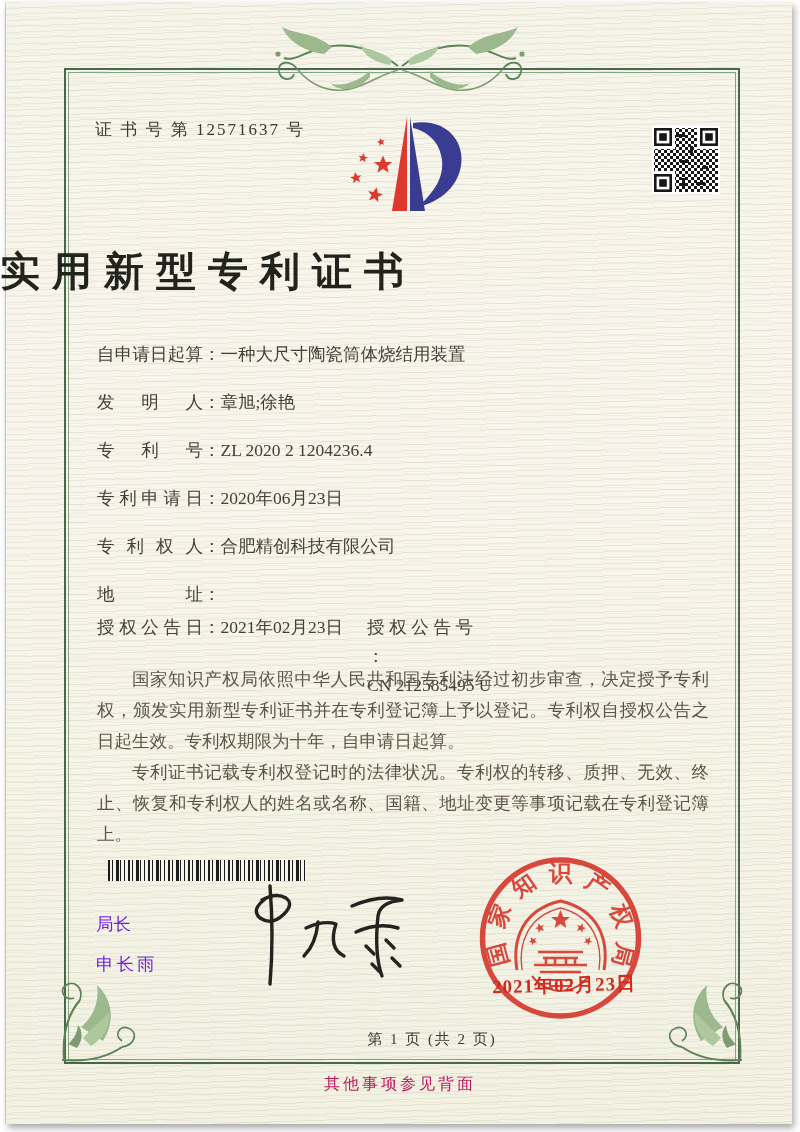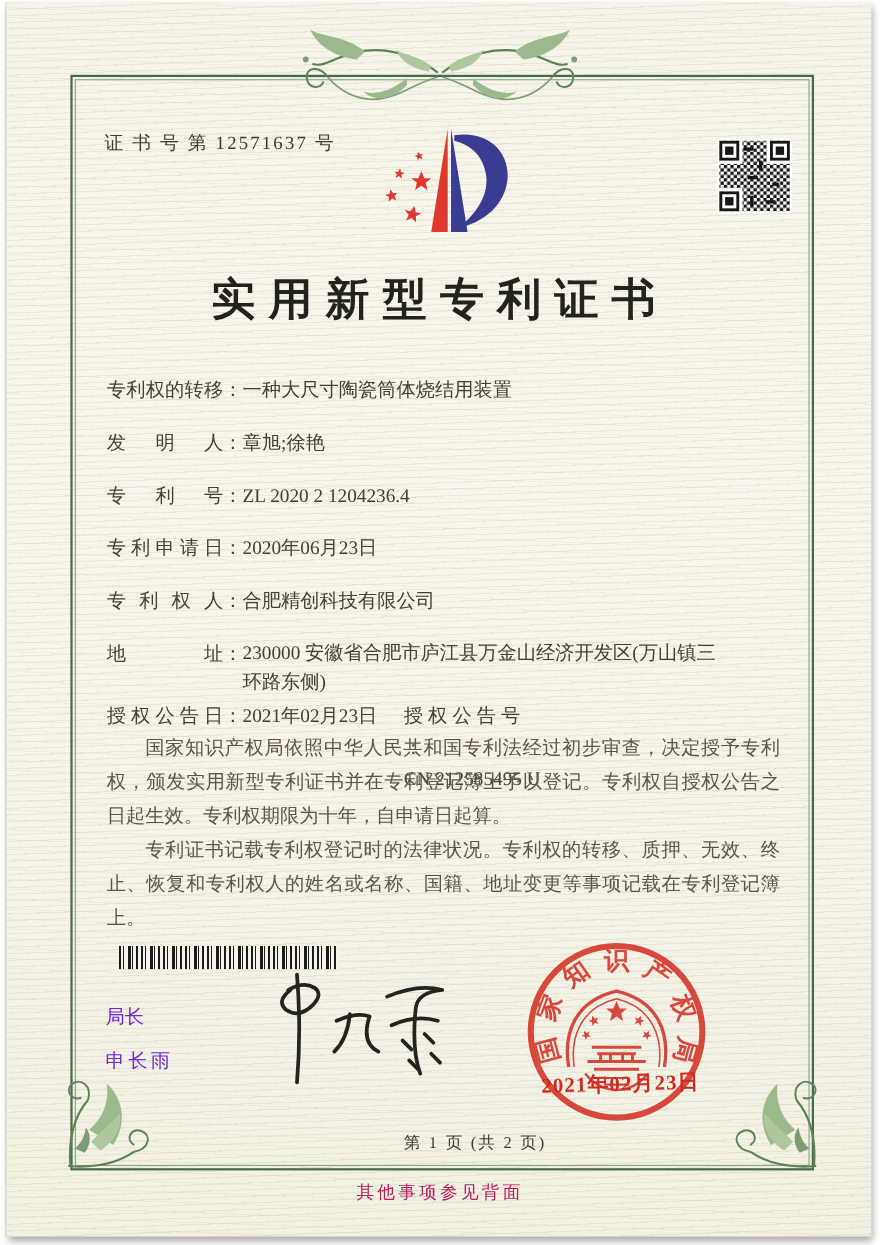--- a/index.html
+++ b/index.html
@@ -29,21 +29,21 @@
   }
 
   .cert-no{
     position:absolute;left:95px;top:118px;
     font-size:17px;color:#3d3b33;letter-spacing:2px;
   }
   .logo{position:absolute;left:330px;top:110px;width:140px;height:108px;}
   .qr{position:absolute;left:652px;top:126px;width:68px;height:68px;}
 
   .title{
-    position:absolute;left:0;top:244px;width:800px;text-align:center;
+    position:absolute;left:0;top:244px;width:800px;text-align:left;
     font-size:40px;font-weight:bold;color:#23231e;letter-spacing:12px;
   }
 
   .fields{position:absolute;left:97px;top:340px;width:620px;font-size:17.5px;color:#434036;}
   .frow{margin-bottom:19px;line-height:29px;display:flex;align-items:flex-start;}
   .flabel{
     display:inline-block;width:106px;flex:none;
     text-align:justify;text-align-last:justify;
   }
   .fcolon{flex:none;}
@@ -170,21 +170,21 @@
       <rect x="2" y="48" width="18" height="18" fill="#171717"></rect>
       <rect x="4.6" y="50.6" width="12.8" height="12.8" fill="#ffffff"></rect>
       <rect x="7.2" y="53.2" width="7.6" height="7.6" fill="#171717"></rect>
     </g>
   </svg>
 
   <div class="title">实用新型专利证书</div>
 
   <div class="fields">
     <div class="frow">
-      <span class="flabel">专利权的转移</span>
+      <span class="flabel">自申请日起算</span>
         <span class="fcolon">：</span>
       <span class="fvalue">一种大尺寸陶瓷筒体烧结用装置</span>
     </div>
     <div class="frow">
       <span class="flabel">发明人</span>
         <span class="fcolon">：</span>
       <span class="fvalue">章旭;徐艳</span>
     </div>
     <div class="frow">
       <span class="flabel">专利号</span>
@@ -197,21 +197,20 @@
       <span class="fvalue">2020年06月23日</span>
     </div>
     <div class="frow">
       <span class="flabel">专利权人</span>
         <span class="fcolon">：</span>
       <span class="fvalue">合肥精创科技有限公司</span>
     </div>
     <div class="frow address">
       <span class="flabel">地址</span>
         <span class="fcolon">：</span>
-      <span class="fvalue">230000 安徽省合肥市庐江县万金山经济开发区(万山镇三环路东侧)</span>
     </div>
     <div class="grant-row">
       <span class="flabel">授权公告日</span>
         <span class="fcolon">：</span>
       <span class="fvalue">2021年02月23日</span>
       <span class="second">
         <span class="flabel">授权公告号</span>
           <span class="fcolon">：</span>
         <span class="fvalue">CN 212585495 U</span>
       </span>

